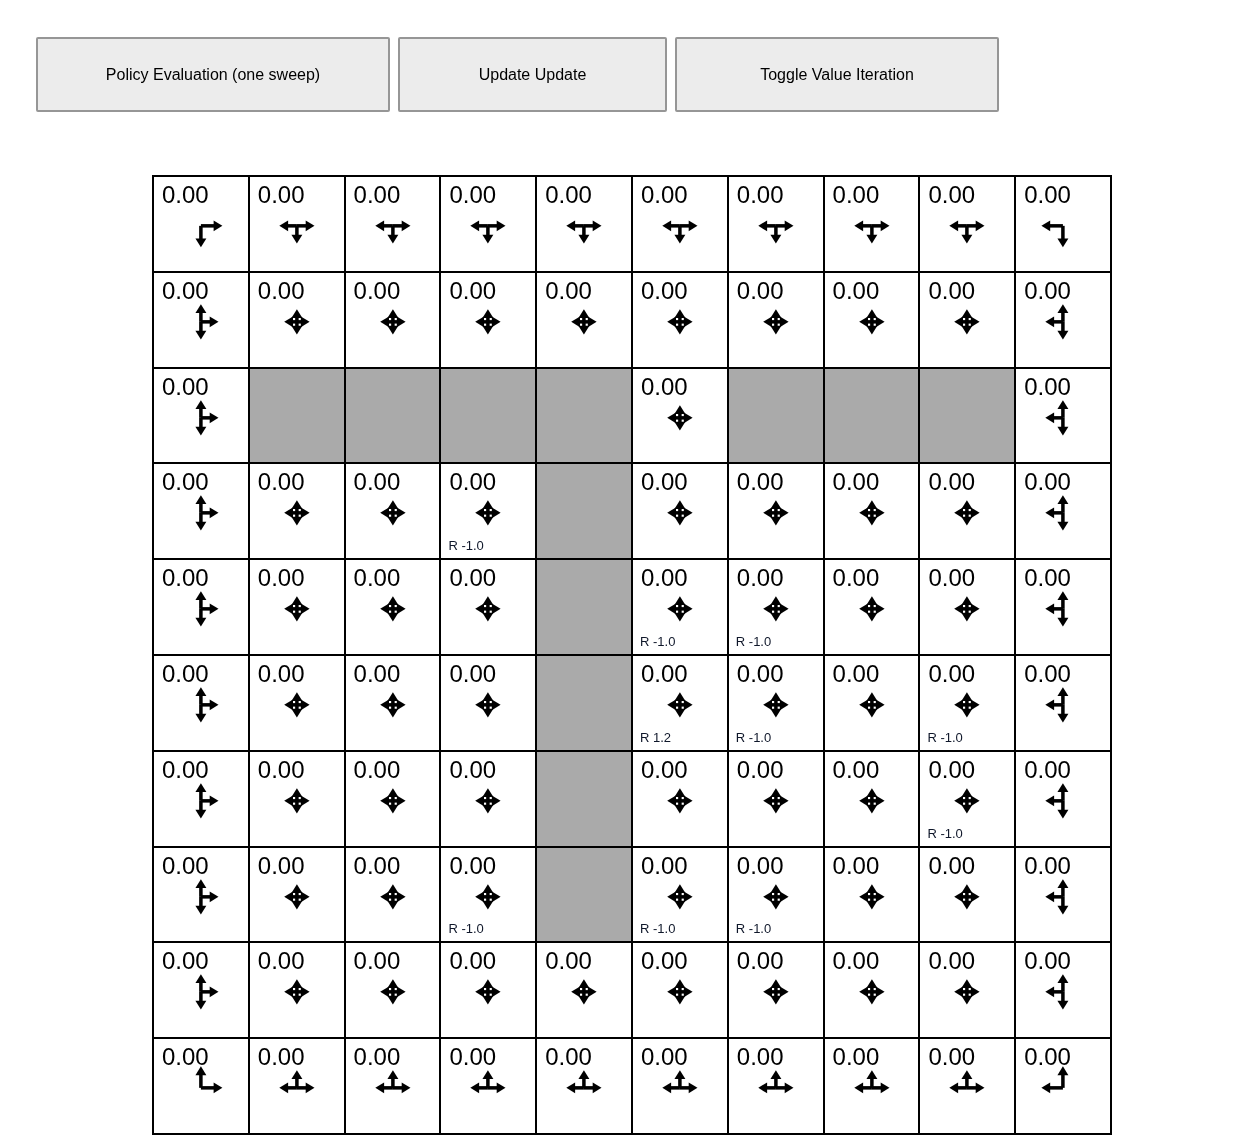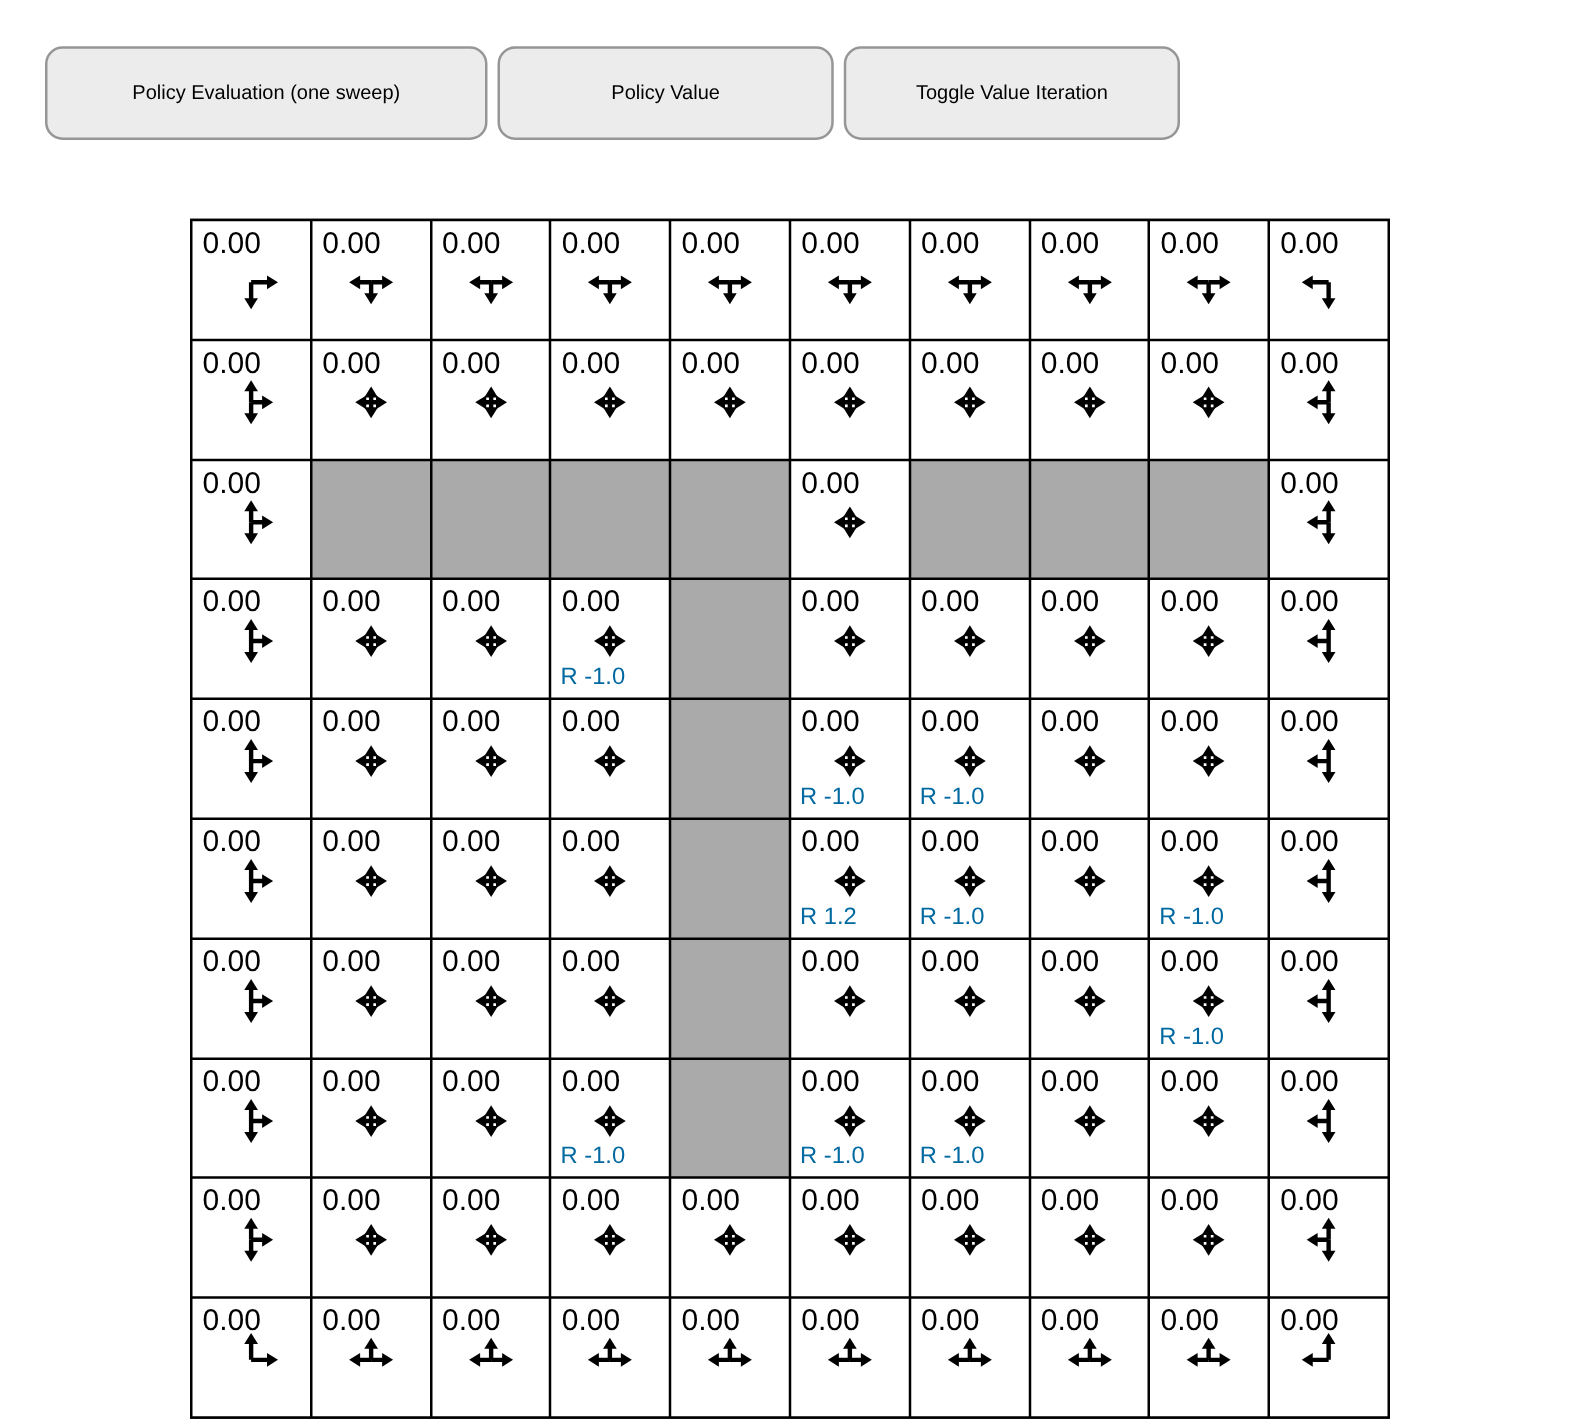--- a/index.html
+++ b/index.html
@@ -5,29 +5,29 @@
   html,body{margin:0;padding:0;}
   body{
     width:1258px;height:1136px;position:relative;background:#fff;
     font-family:"Liberation Sans",sans-serif;color:#000;overflow:hidden;
   }
   .toolbar{position:absolute;left:36px;top:37px;display:flex;gap:8px;}
   .btn{
     height:75px;box-sizing:border-box;
     background:var(--button-bg,#ececec);
     border:2px solid var(--button-border,#969696);
-    border-radius:14px;
+    border-radius:2px;
     font-family:"Liberation Sans",sans-serif;
     font-size:16px;color:#000;
     display:flex;align-items:center;justify-content:center;
     cursor:pointer;
   }
   .btn.b1{width:354px}
   .btn.b2{width:269px}
-  .btn.b3{width:269px}
+  .btn.b3{width:324px}
   .btn.b4{width:275px}
   .grid{
     position:absolute;left:152px;top:152px;
     width:956px;height:956px;
     border:2px solid var(--line,#000);
     background:var(--line,#000);
     display:grid;
     grid-template-columns:repeat(10,1fr);
     grid-template-rows:repeat(10,1fr);
     gap:2px;
@@ -35,29 +35,29 @@
   }
   .cell{position:relative;background:var(--cell-bg,#fff);overflow:hidden;}
   .cell.wall{background:var(--wall,#aaaaaa);}
   .val{
     position:absolute;left:8px;top:4px;
     font-size:24px;line-height:1.15;color:#000;white-space:nowrap;
   }
   .arrows{position:absolute;left:0;top:0;width:100%;height:100%;display:block;}
   .rlab{
     position:absolute;left:7px;bottom:5px;
-    font-size:19px;color:#0369a1;white-space:nowrap;text-align:right;
+    font-size:13px;color:#0f172a;white-space:nowrap;text-align:right;
   }
 </style>
 </head>
 <body style="--wall: #aaaaaa; --line: #000000; --cell-bg: #ffffff; --button-bg: #ececec; --button-border: #969696;">
 
 <div class="toolbar">
   <button class="btn b1">Policy Evaluation (one sweep)</button>
-  <button class="btn b2">Policy Value</button>
+  <button class="btn b2">Update Update</button>
   <button class="btn b3">Toggle Value Iteration</button>
 </div>
 
 <div class="grid">
     <div class="cell">
       <div class="val">0.00</div>
       <svg class="arrows" viewBox="0 0 96 96" preserveAspectRatio="none">
         <line x1="48" y1="50" x2="48" y2="65" stroke="#000000" stroke-width="3.6"></line>
         <polygon fill="#000000" points="48,72 42.4,63 53.6,63"></polygon>
         <line x1="48" y1="50" x2="63" y2="50" stroke="#000000" stroke-width="3.6"></line>

